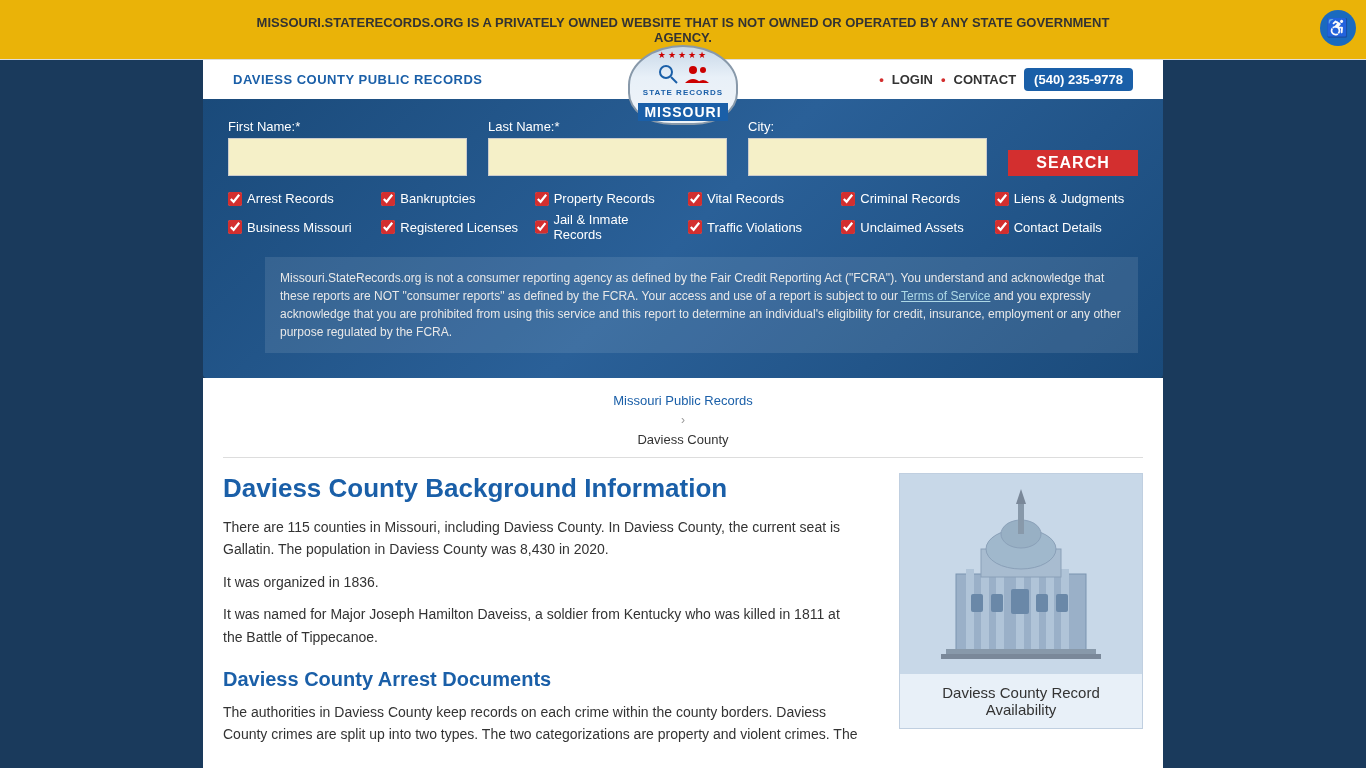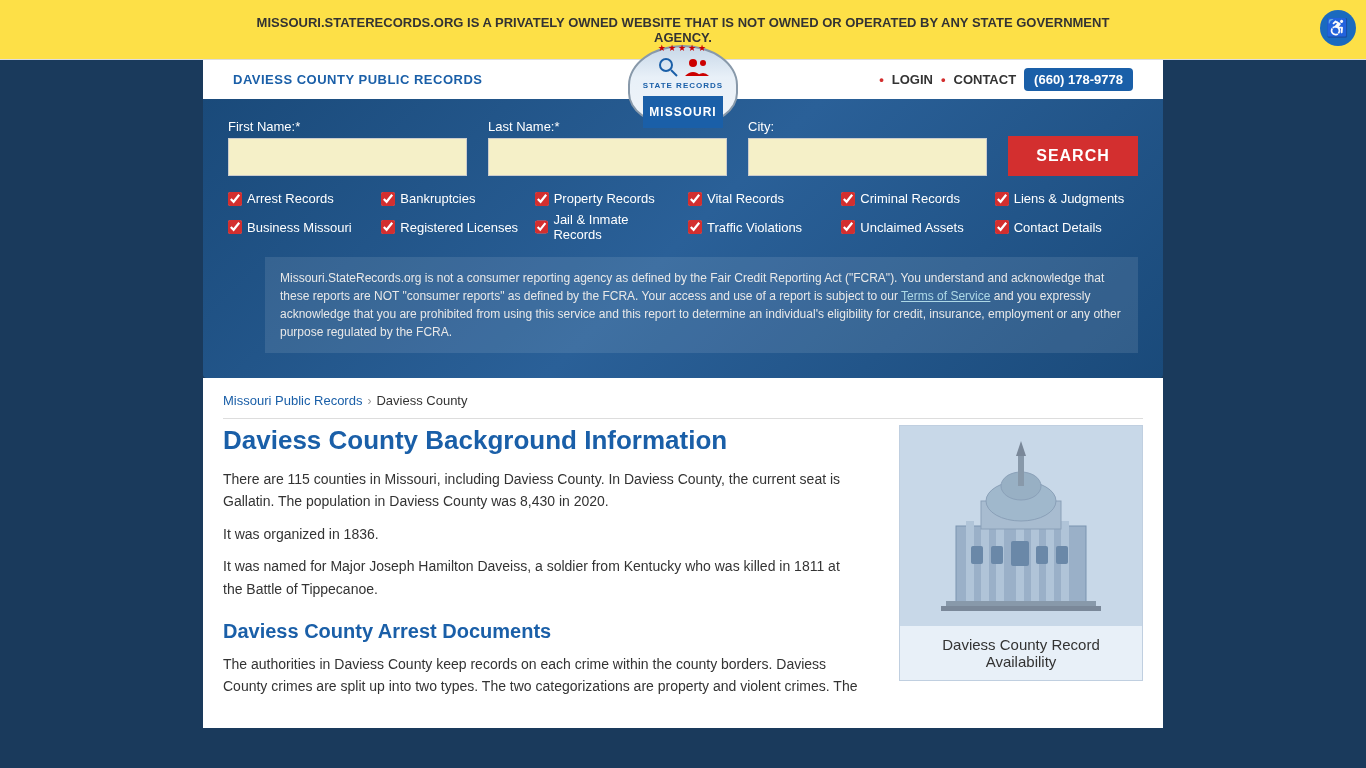--- a/index.html
+++ b/index.html
@@ -1,20 +1,20 @@
 <!DOCTYPE html>
 <html><head>
   <meta charset="utf-8">
   <style>
     * { margin: 0; padding: 0; box-sizing: border-box; }
     body { font-family: Arial, sans-serif; font-size: 14px; background: #fff; }
 
     
     .top-banner {
-      background: #fde047;
+      background: #eab308;
       border-bottom: 1px solid #ddd;
       padding: 12px 40px;
       display: flex;
       align-items: center;
       justify-content: center;
       position: relative;
       min-height: 60px;
     }
     .banner-text {
       text-align: center;
@@ -128,21 +128,21 @@
       border: 1px solid #ccc;
       padding: 8px;
       font-size: 14px;
       height: 38px;
     }
     .search-btn {
       background: #d32f2f;
       color: white;
       border: none;
       padding: 0 25px;
-      height: 40px;
+      height: 26px;
       font-size: 16px;
       font-weight: bold;
       letter-spacing: 1px;
       cursor: pointer;
       min-width: 130px;
     }
 
     
     .checkboxes-row {
       display: grid;
@@ -186,23 +186,24 @@
       padding: 15px 20px 20px;
     }
 
     
     .breadcrumb {
       display: flex;
       align-items: center;
       gap: 5px;
       font-size: 13px;
       color: #333;
-      margin-bottom: 6px;
+      margin-bottom: 15px;
       padding-bottom: 10px;
       border-bottom: 1px solid #ddd;
+      flex-direction: column;
     }
     .breadcrumb a {
       color: #1a5fa8;
       text-decoration: none;
     }
     .breadcrumb .chevron {
       color: #999;
       font-size: 12px;
     }
 
@@ -310,30 +311,30 @@
               <line x1="14" y1="14" x2="20" y2="20" stroke="#1a5fa8" stroke-width="2"></line>
             </svg>
             <svg width="26" height="22" viewBox="0 0 26 22">
               <circle cx="9" cy="7" r="4" fill="#c00"></circle>
               <path d="M1 20 Q9 12 17 20" fill="#c00"></path>
               <circle cx="19" cy="7" r="3" fill="#c00"></circle>
               <path d="M13 20 Q19 14 25 20" fill="#c00"></path>
             </svg>
           </div>
           <div style="color:#1a5fa8; font-size:8px; font-weight:bold; letter-spacing:1px;">STATE RECORDS</div>
-          <div style="background:#1a5fa8; color:#fff; font-size:12px; font-weight:bold; padding:9px 6px; margin-top:6px; letter-spacing:1px;">MISSOURI</div>
+          <div style="background:#1a5fa8; color:#fff; font-size:14px; font-weight:bold; padding:1px 6px; margin-top:6px; letter-spacing:1px;">MISSOURI</div>
         </div>
       </div>
 
       <div class="nav-right">
         <span class="bullet">•</span>
         <a href="#">LOGIN</a>
         <span class="bullet">•</span>
         <a href="#">CONTACT</a>
-        <button class="phone-btn">(660) 178-9778</button>
+        <button class="phone-btn">(540) 235-9778</button>
       </div>
     </div>
   </div>
 
   <div class="search-section">
     <div class="search-form-row">
       <div class="field-group">
         <label>First Name:*</label>
         <input type="text" style="">
       </div>

